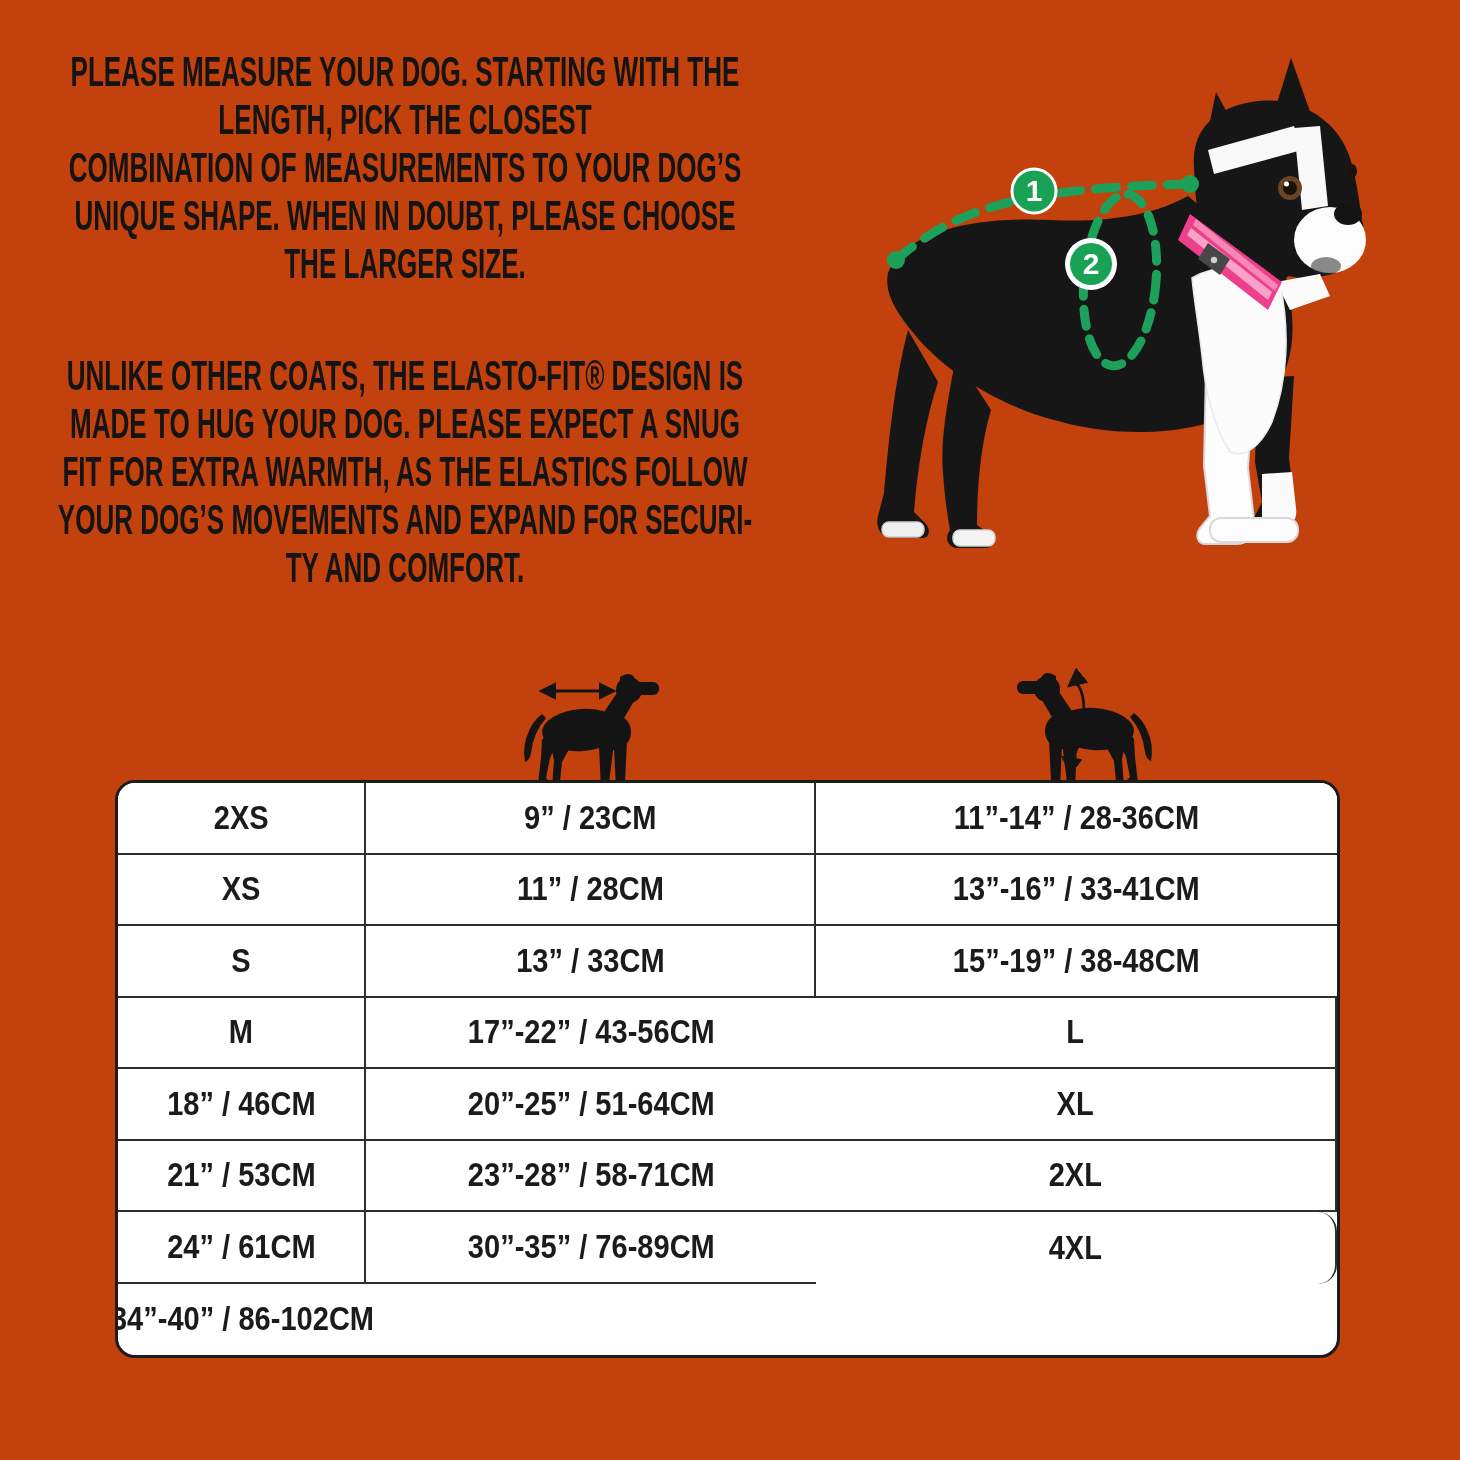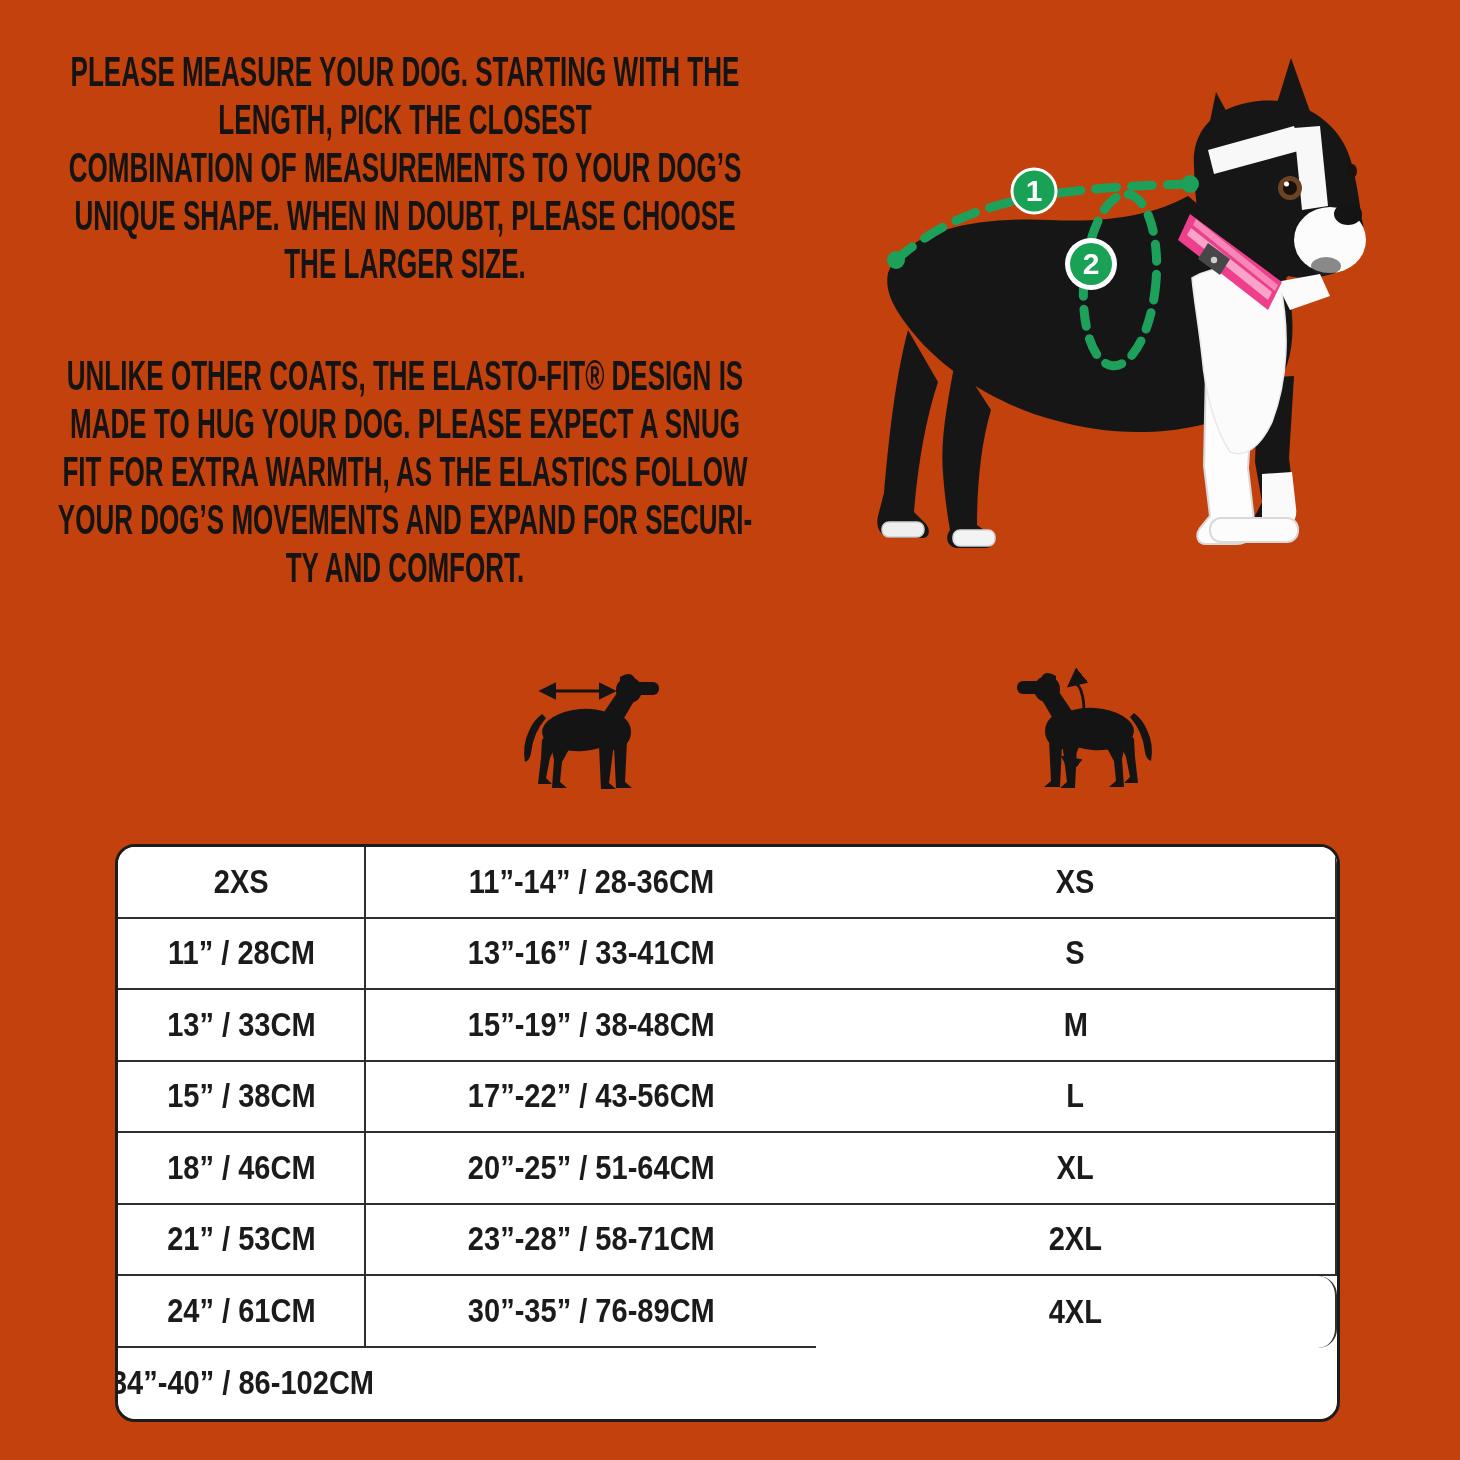--- a/index.html
+++ b/index.html
@@ -11,21 +11,21 @@
   .intro{
     position:absolute;width:1200px;text-align:center;
     font-weight:bold;font-size:42px;line-height:48px;letter-spacing:0px;
     color:#141414;transform:scaleX(0.62);transform-origin:50% 0;
   }
   .intro .ln{white-space:nowrap;}
   #intro1{left:-195px;top:48px;}
   #intro2{left:-195px;top:352px;}
   
   .size-table{
-    position:absolute;left:115px;top:844px;width:1225px;height:578px;
+    position:absolute;left:115px;top:780px;width:1225px;height:578px;
     border:3px solid #1c1c1c;border-radius:20px;overflow:hidden;box-sizing:border-box;
     display:grid;grid-template-columns:248px 450px auto;grid-auto-rows:1fr;background:#fff;
   }
   .cell{
     display:flex;align-items:center;justify-content:center;
     border-bottom:2px solid #2e2e2e;box-sizing:border-box;background:#fff;
   }
   .cell.col0,.cell.col1{border-right:2px solid #2e2e2e;}
   .cell.lastrow{border-bottom:none;border-radius:19px;}
   .celltext{
@@ -178,20 +178,23 @@
       <polygon points="28,68 40,72 30,94 26,114 32,120 18,120 21,94 22,76"></polygon>
       <path d="M 26 54 q -13 15 -15 35 q -1 7 -6 9 q -3 -17 4 -31 q 4 -10 13 -17 z"></path>
     </g>
     <path d="M 76 22 A 13 38 6 1 1 70 95" fill="none" stroke="#141414" stroke-width="2.8" marker-start="url(#ah2)" marker-end="url(#ah2)"></path>
   </svg>
 
   <div class="size-table">
       <div class="cell col0">
         <span class="celltext">2XS</span>
       </div>
+      <div class="cell col1">
+        <span class="celltext">9” / 23CM</span>
+      </div>
       <div class="cell col2">
         <span class="celltext">11”-14” / 28-36CM</span>
       </div>
       <div class="cell col0">
         <span class="celltext">XS</span>
       </div>
       <div class="cell col1">
         <span class="celltext">11” / 28CM</span>
       </div>
       <div class="cell col2">
@@ -201,23 +204,20 @@
         <span class="celltext">S</span>
       </div>
       <div class="cell col1">
         <span class="celltext">13” / 33CM</span>
       </div>
       <div class="cell col2">
         <span class="celltext">15”-19” / 38-48CM</span>
       </div>
       <div class="cell col0">
         <span class="celltext">M</span>
-      </div>
-      <div class="cell col1">
-        <span class="celltext">15” / 38CM</span>
       </div>
       <div class="cell col2">
         <span class="celltext">17”-22” / 43-56CM</span>
       </div>
       <div class="cell col0">
         <span class="celltext">L</span>
       </div>
       <div class="cell col1">
         <span class="celltext">18” / 46CM</span>
       </div>

